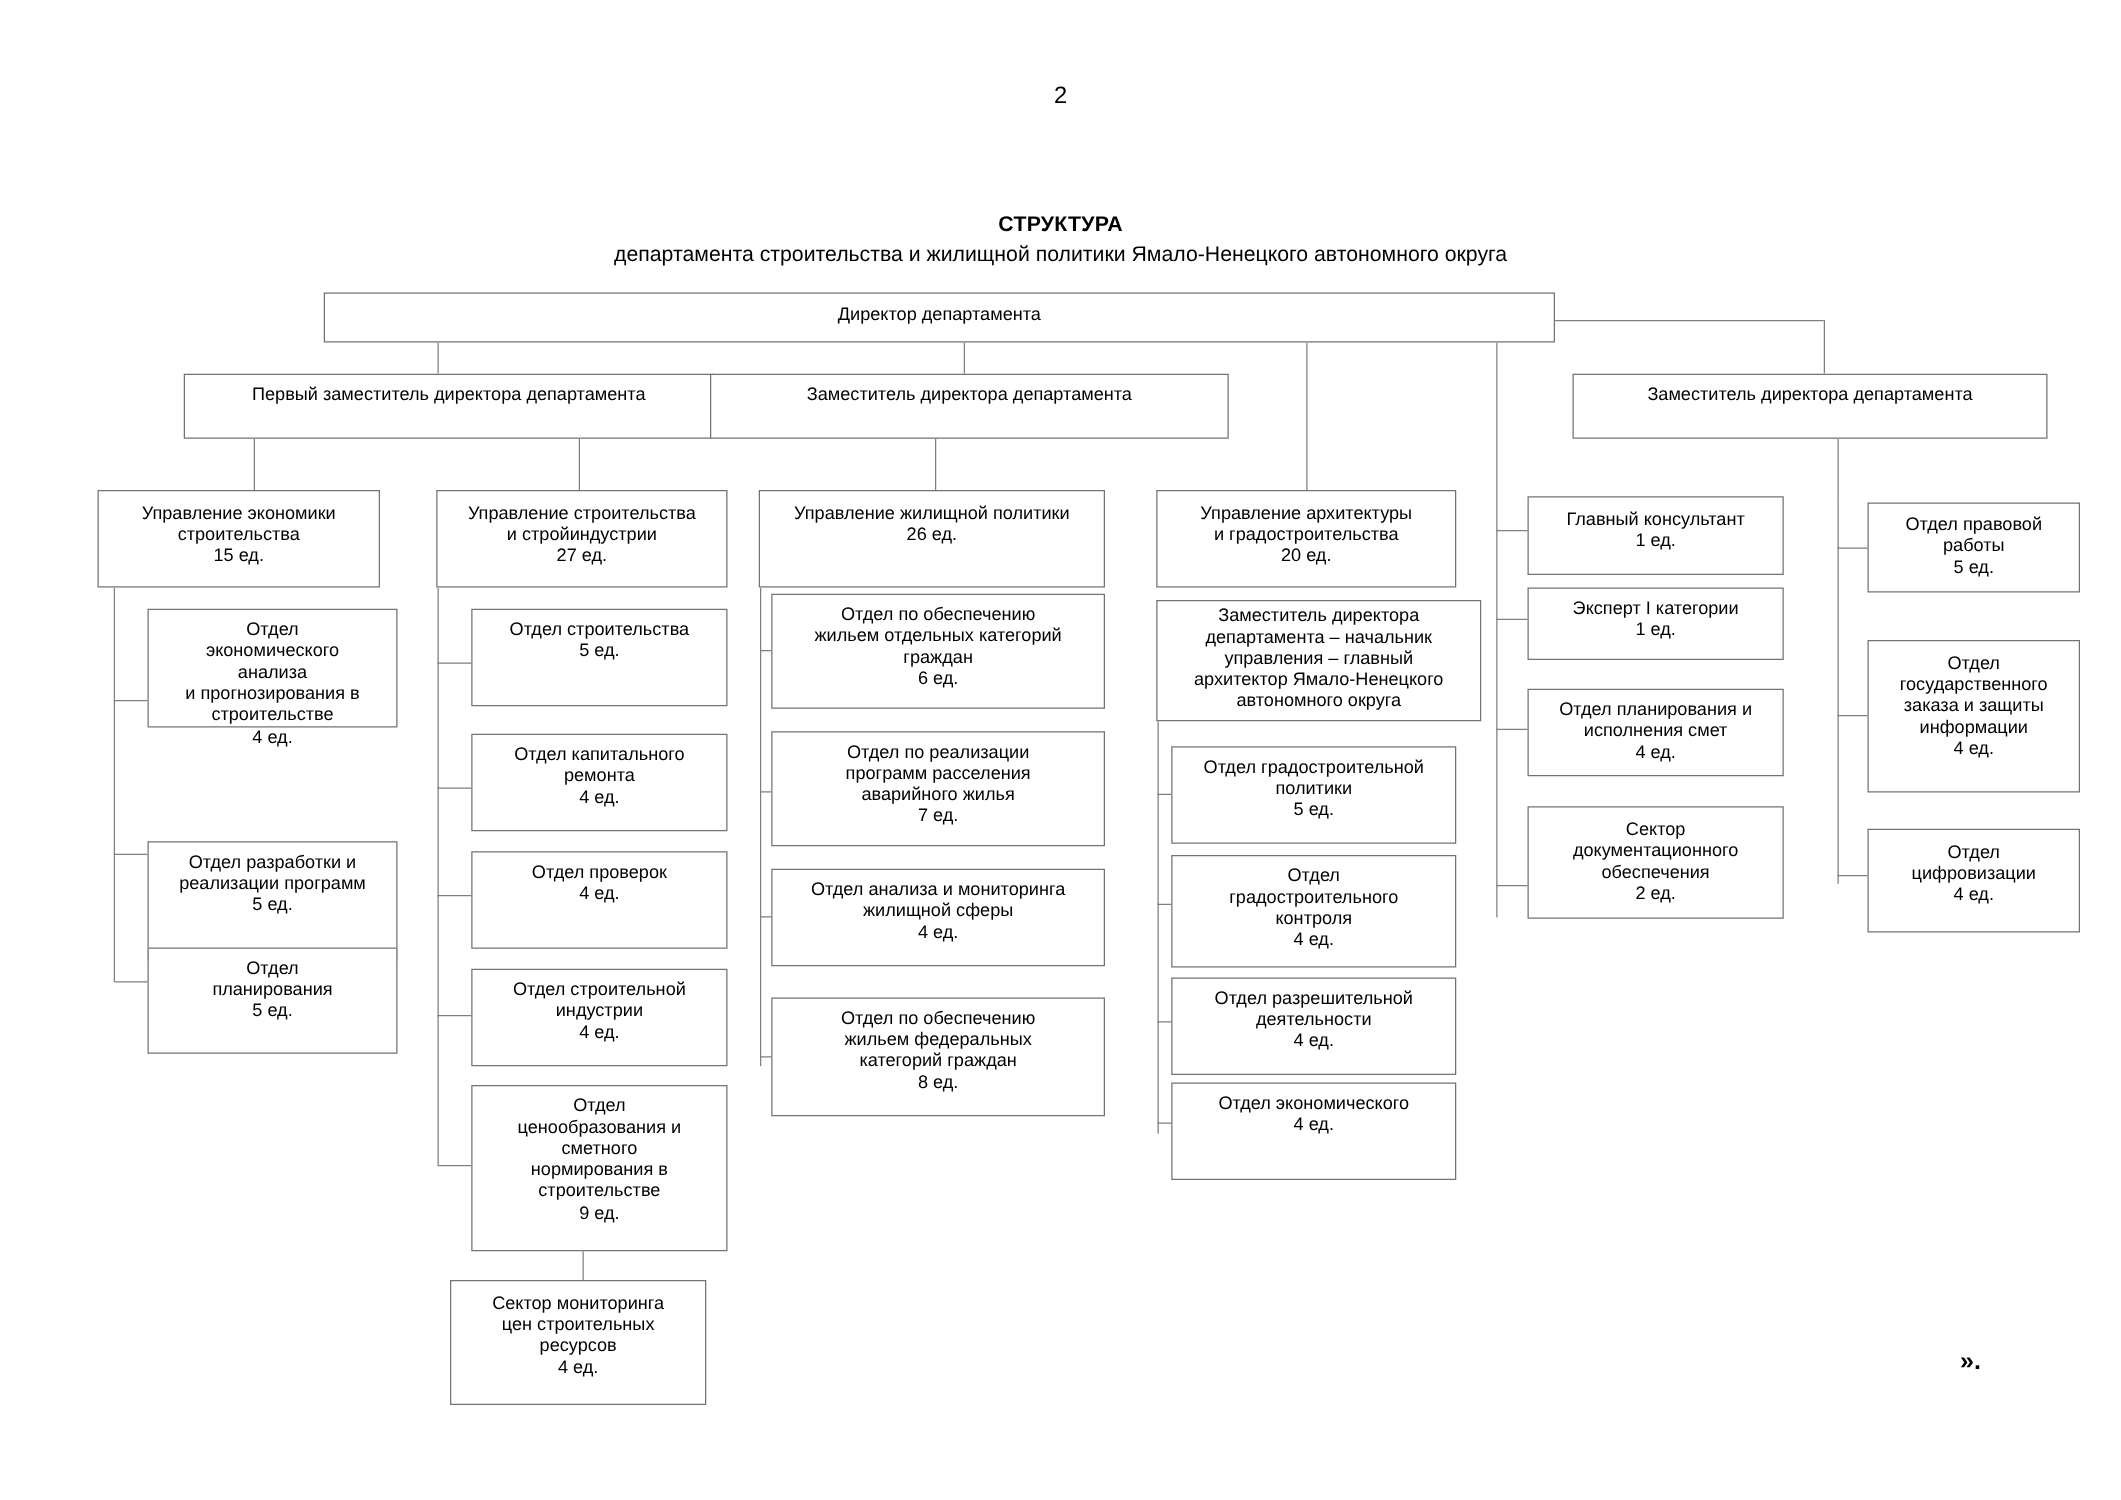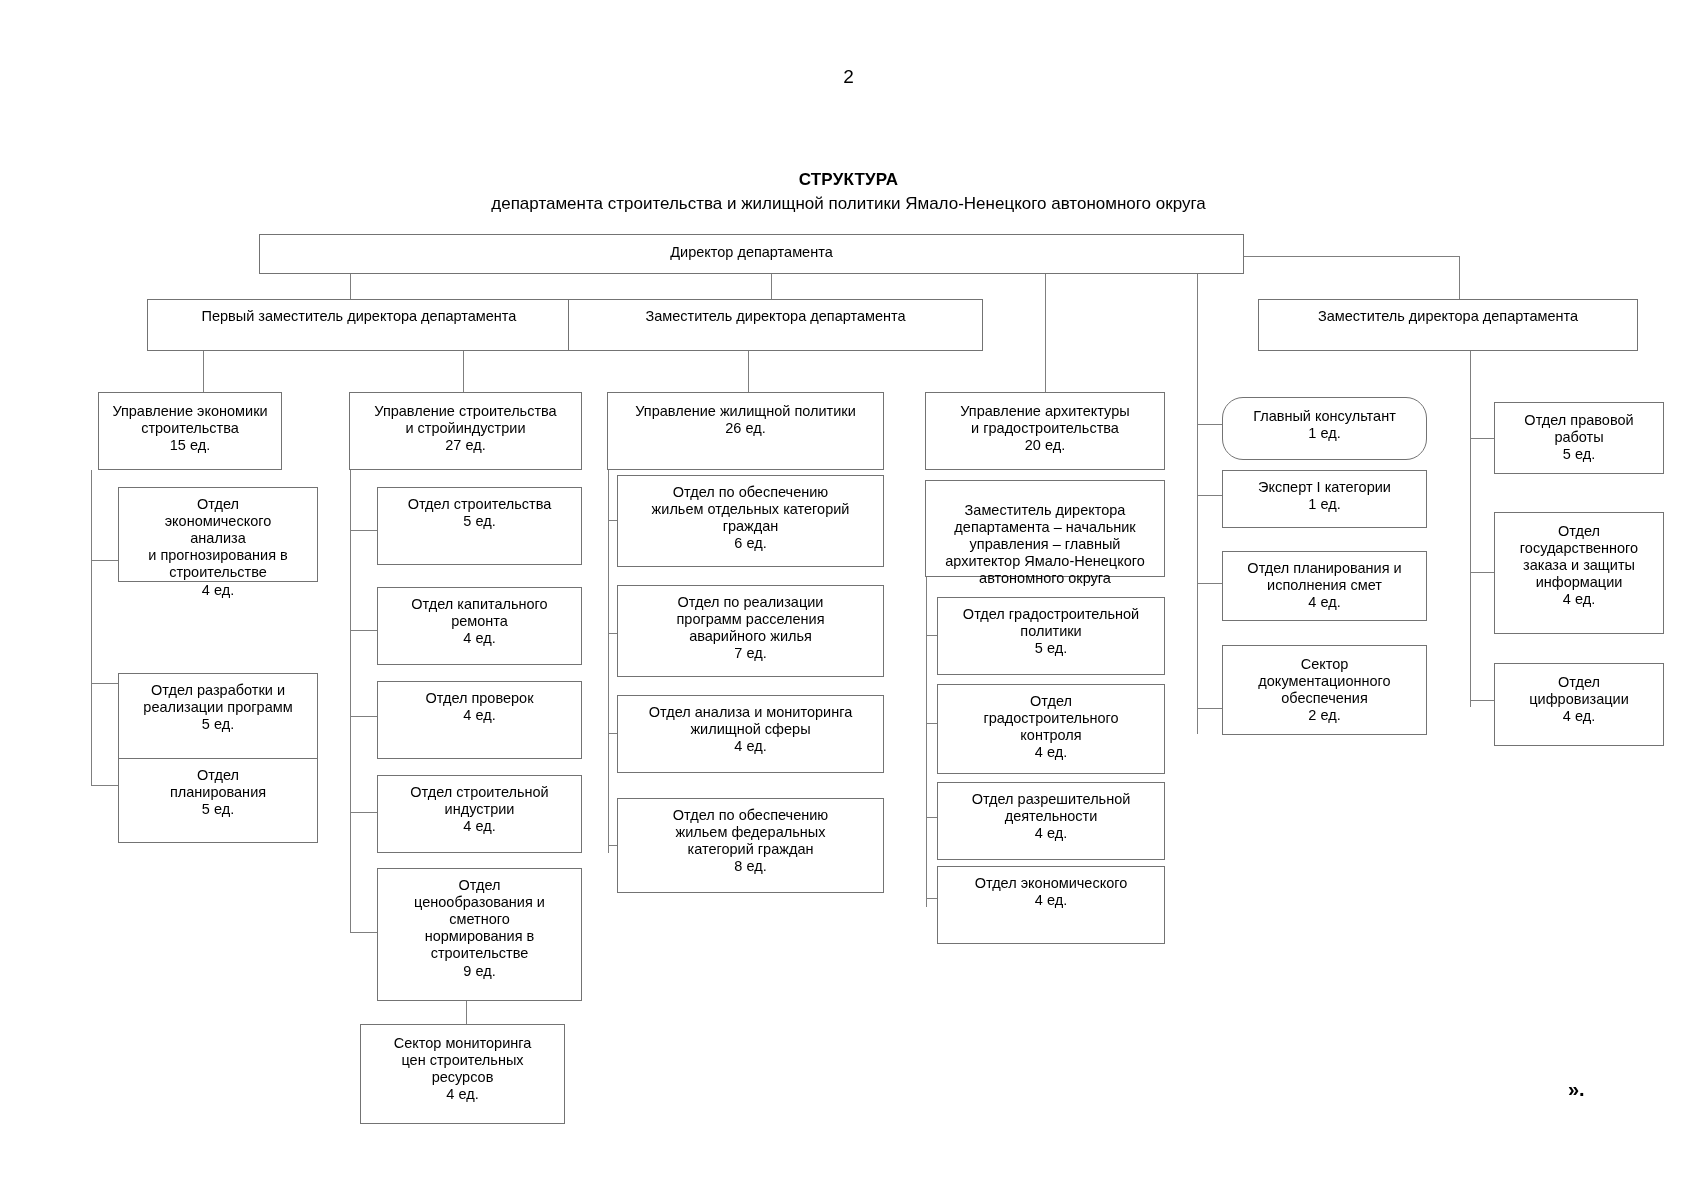--- a/index.html
+++ b/index.html
@@ -95,21 +95,21 @@
 
   <div class="box" style="left:1258px;top:299px;width:380px;height:52px;padding-top:8px;">Заместитель директора департамента</div>
 
   <div class="ln lnv" style="left:203px;top:351px;height:41px;"></div>
   <div class="ln lnv" style="left:463px;top:351px;height:41px;"></div>
 
   <div class="ln lnv" style="left:748px;top:351px;height:41px;"></div>
 
   <div class="ln lnv" style="left:1470px;top:351px;height:51px;"></div>
 
-  <div class="box" style="left:98px;top:392px;width:184px;height:78px;padding-top:10px;"><span>Управление экономики
+  <div class="box" style="left:78px;top:392px;width:226px;height:78px;padding-top:10px;"><span>Управление экономики
 строительства</span><span class="unit">15 ед.</span></div>
 
   <div class="ln lnv" style="left:91px;top:470px;height:315px;"></div>
   <div class="ln lnh" style="left:91px;top:560px;width:28px;"></div>
   <div class="ln lnh" style="left:91px;top:683px;width:28px;"></div>
   <div class="ln lnh" style="left:91px;top:785px;width:28px;"></div>
 
   <div class="box" style="left:118px;top:487px;width:200px;height:95px;padding-top:8px;"><span>Отдел
 экономического
 анализа
@@ -173,21 +173,21 @@
   <div class="box" style="left:617px;top:695px;width:267px;height:78px;padding-top:8px;"><span>Отдел анализа и мониторинга
 жилищной сферы</span><span class="unit">4 ед.</span></div>
 
   <div class="box" style="left:617px;top:798px;width:267px;height:95px;padding-top:8px;"><span>Отдел по обеспечению
 жильем федеральных
 категорий граждан</span><span class="unit">8 ед.</span></div>
 
   <div class="box" style="left:925px;top:392px;width:240px;height:78px;padding-top:10px;"><span>Управление архитектуры
 и градостроительства</span><span class="unit">20 ед.</span></div>
 
-  <div class="box" style="left:925px;top:480px;width:240px;height:97px;padding-top:21px;"><span>Заместитель директора
+  <div class="box" style="left:925px;top:480px;width:260px;height:97px;padding-top:4px;"><span>Заместитель директора
 департамента – начальник
 управления – главный
 архитектор Ямало-Ненецкого
 автономного округа</span></div>
 
   <div class="ln lnv" style="left:926px;top:577px;height:330px;"></div>
   <div class="ln lnh" style="left:926px;top:635px;width:12px;"></div>
   <div class="ln lnh" style="left:926px;top:723px;width:12px;"></div>
   <div class="ln lnh" style="left:926px;top:817px;width:12px;"></div>
   <div class="ln lnh" style="left:926px;top:898px;width:12px;"></div>
@@ -202,21 +202,21 @@
   <div class="box" style="left:937px;top:782px;width:228px;height:78px;padding-top:8px;"><span>Отдел разрешительной
 деятельности</span><span class="unit">4 ед.</span></div>
 
   <div class="box" style="left:937px;top:866px;width:228px;height:78px;padding-top:8px;"><span>Отдел экономического</span><span class="unit">4 ед.</span></div>
 
   <div class="ln lnh" style="left:1197px;top:424px;width:26px;"></div>
   <div class="ln lnh" style="left:1197px;top:495px;width:26px;"></div>
   <div class="ln lnh" style="left:1197px;top:583px;width:26px;"></div>
   <div class="ln lnh" style="left:1197px;top:708px;width:26px;"></div>
 
-  <div class="box" style="left:1222px;top:397px;width:205px;height:63px;padding-top:10px;border-radius:21px;"><span>Главный консультант</span><span class="unit">1 ед.</span></div>
+  <div class="box" style="left:1222px;top:397px;width:205px;height:63px;padding-top:10px;"><span>Главный консультант</span><span class="unit">1 ед.</span></div>
 
   <div class="box" style="left:1222px;top:470px;width:205px;height:58px;padding-top:8px;"><span>Эксперт I категории</span><span class="unit">1 ед.</span></div>
 
   <div class="box" style="left:1222px;top:551px;width:205px;height:70px;padding-top:8px;"><span>Отдел планирования и
 исполнения смет</span><span class="unit">4 ед.</span></div>
 
   <div class="box" style="left:1222px;top:645px;width:205px;height:90px;padding-top:10px;"><span>Сектор
 документационного
 обеспечения</span><span class="unit">2 ед.</span></div>
 

